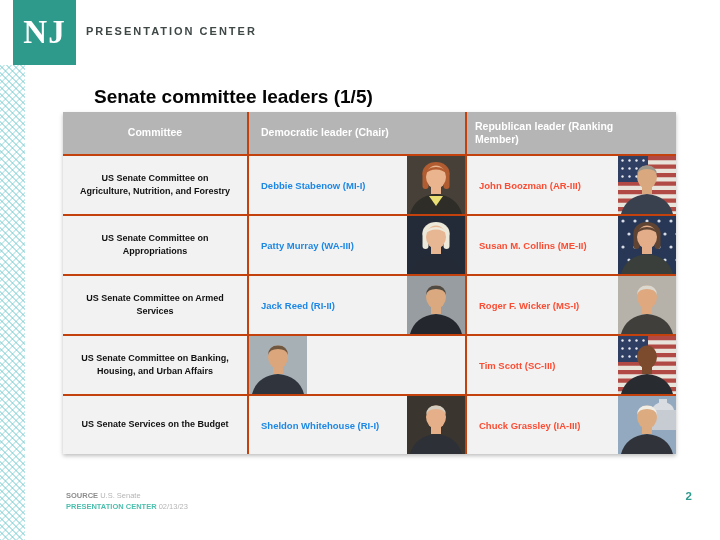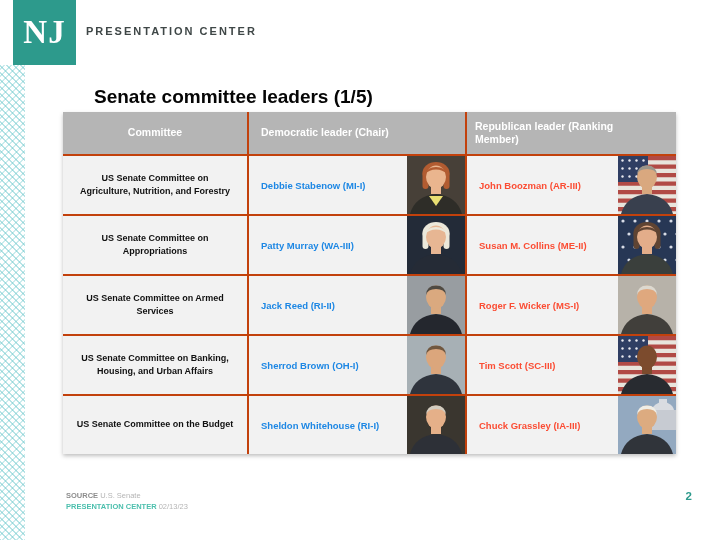--- a/index.html
+++ b/index.html
@@ -209,21 +209,20 @@
           <rect x="24" y="27" width="10" height="11" fill="#DFA87E"></rect>
           <ellipse cx="29" cy="21" rx="10" ry="11.5" fill="#DFA87E"></ellipse>
           <path d="M19,19 Q19.5,9.5 29,9.5 Q38.5,9.5 39,19 Q37.5,13 29,13 Q20.5,13 19,19 Z" fill="#DCD8CF"></path>
         </svg>
       </div>
     </div>
 
     <div class="committee-cell">US Senate Committee on Banking,
 Housing, and Urban Affairs</div>
     <div class="leader-cell dem">
-      <div class="leader-name">Sherrod Brown (OH-I)</div>
       <div class="photo">
         <svg viewBox="0 0 58 58" xmlns="http://www.w3.org/2000/svg">
           <rect width="58" height="58" fill="#A7B0B5"></rect>
           <path d="M3,58 Q8,40 29,38 Q50,40 55,58 Z" fill="#2F343D"></path>
           <rect x="24" y="27" width="10" height="11" fill="#DBA67C"></rect>
           <ellipse cx="29" cy="21" rx="10" ry="11.5" fill="#DBA67C"></ellipse>
           <path d="M19,19 Q19.5,9.5 29,9.5 Q38.5,9.5 39,19 Q37.5,13 29,13 Q20.5,13 19,19 Z" fill="#70573F"></path>
         </svg>
       </div>
     </div>
@@ -252,21 +251,21 @@
           <circle cx="11.5" cy="20.5" r="1.2" fill="#E8E8EE"></circle>
           <circle cx="18.5" cy="20.5" r="1.2" fill="#E8E8EE"></circle>
           <circle cx="25.5" cy="20.5" r="1.2" fill="#E8E8EE"></circle>
           <path d="M3,58 Q8,40 29,38 Q50,40 55,58 Z" fill="#282B30"></path>
           <rect x="24" y="27" width="10" height="11" fill="#7C4B2D"></rect>
           <ellipse cx="29" cy="21" rx="10" ry="11.5" fill="#7C4B2D"></ellipse>
         </svg>
       </div>
     </div>
 
-    <div class="committee-cell">US Senate Committee on the Budget</div>
+    <div class="committee-cell">US Senate Services on the Budget</div>
     <div class="leader-cell dem">
       <div class="leader-name">Sheldon Whitehouse (RI-I)</div>
       <div class="photo">
         <svg viewBox="0 0 58 58" xmlns="http://www.w3.org/2000/svg">
           <rect width="58" height="58" fill="#3A362F"></rect>
           <path d="M3,58 Q8,40 29,38 Q50,40 55,58 Z" fill="#2D3037"></path>
           <rect x="24" y="27" width="10" height="11" fill="#E5B089"></rect>
           <ellipse cx="29" cy="21" rx="10" ry="11.5" fill="#E5B089"></ellipse>
           <path d="M19,19 Q19.5,9.5 29,9.5 Q38.5,9.5 39,19 Q37.5,13 29,13 Q20.5,13 19,19 Z" fill="#D3CCBF"></path>
         </svg>

